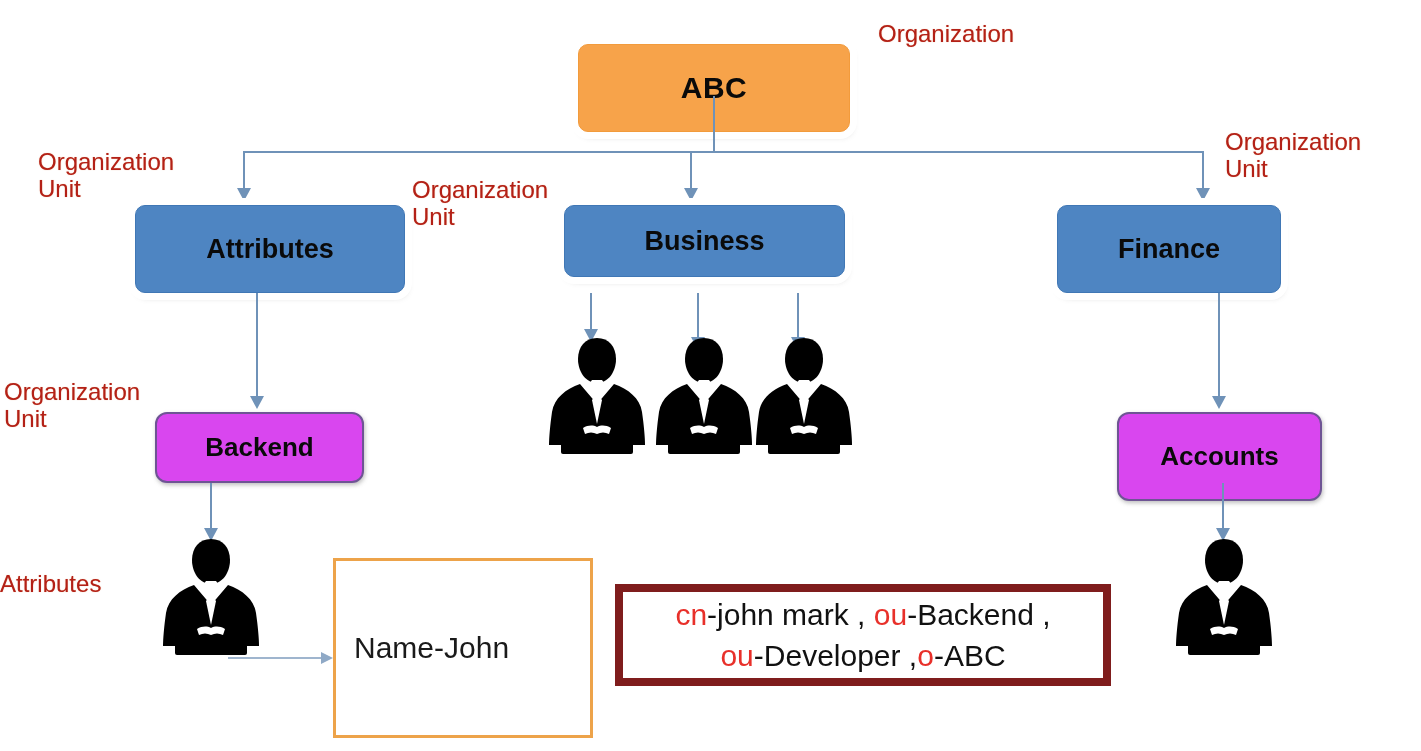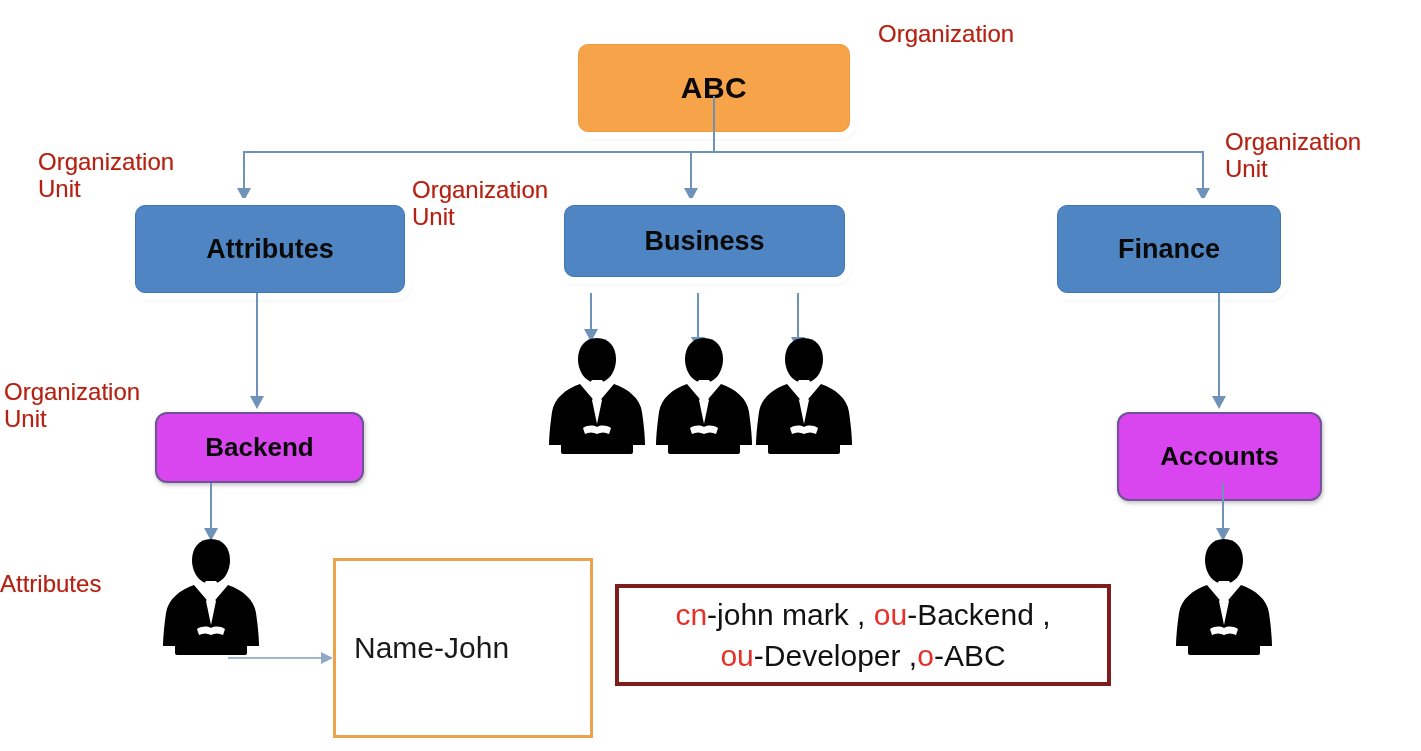--- a/index.html
+++ b/index.html
@@ -106,21 +106,21 @@
     justify-content: center;
   }
   .box-attributes {
     border: 3px solid #EDA34A;
     padding: 26px 18px;
     font-size: 30px;
     color: #1a1a1a;
     line-height: 1.42;
   }
   .box-dn {
-    border: 4px solid #7f1d1d;
+    border: 8px solid #7f1d1d;
     padding: 0 14px;
     font-size: 30px;
     color: #111111;
     text-align: center;
     line-height: 1.38;
   }
   .dn-key { color: #E8302A; }
 
   
   .person {

